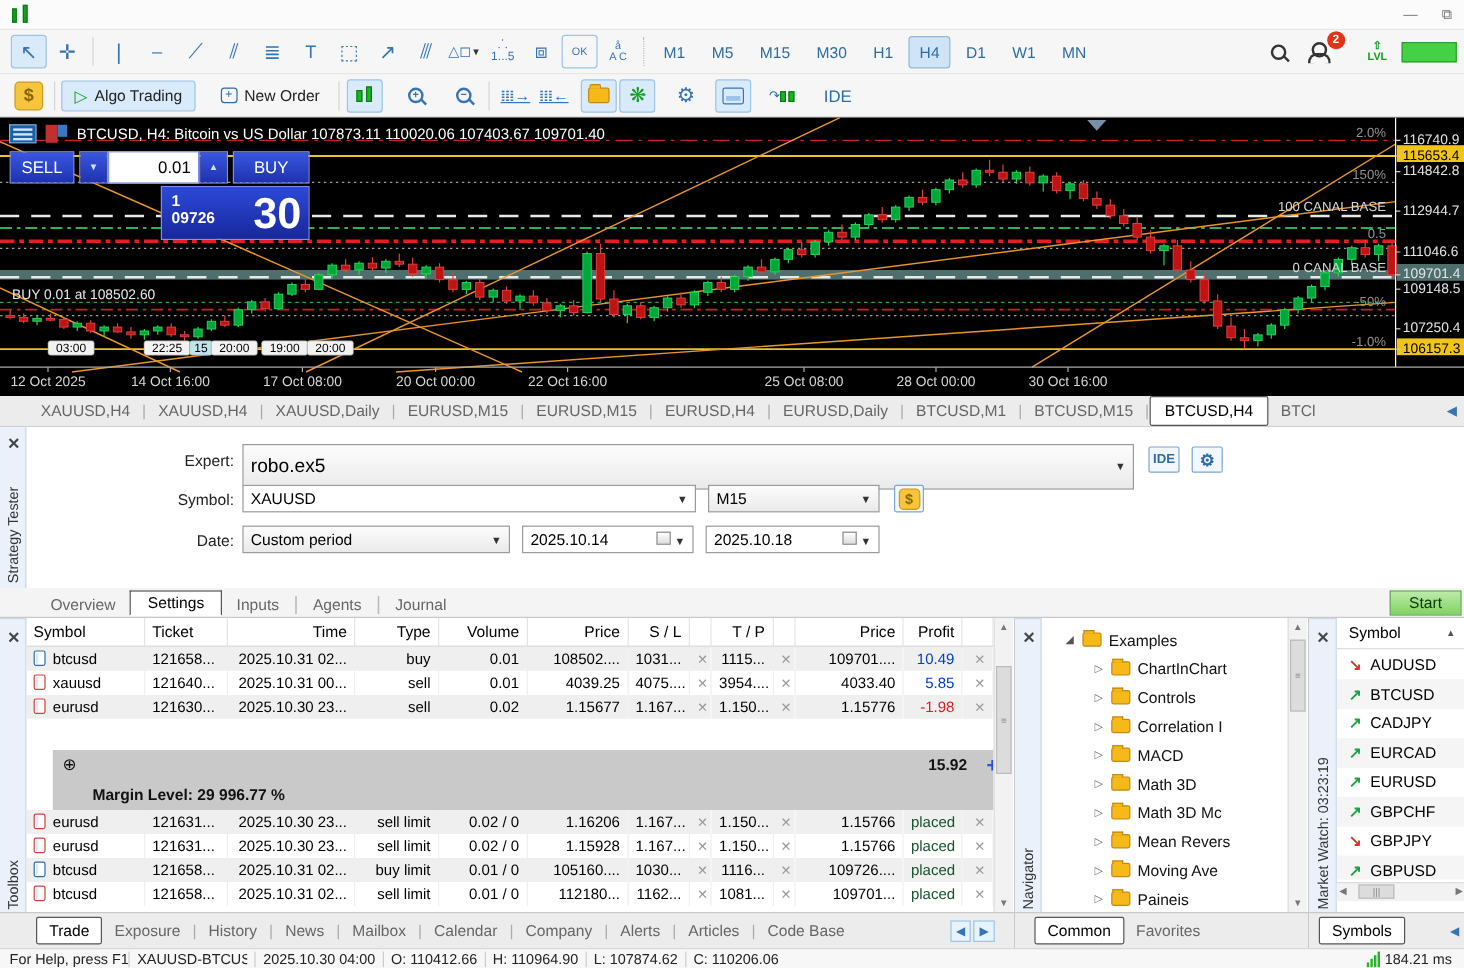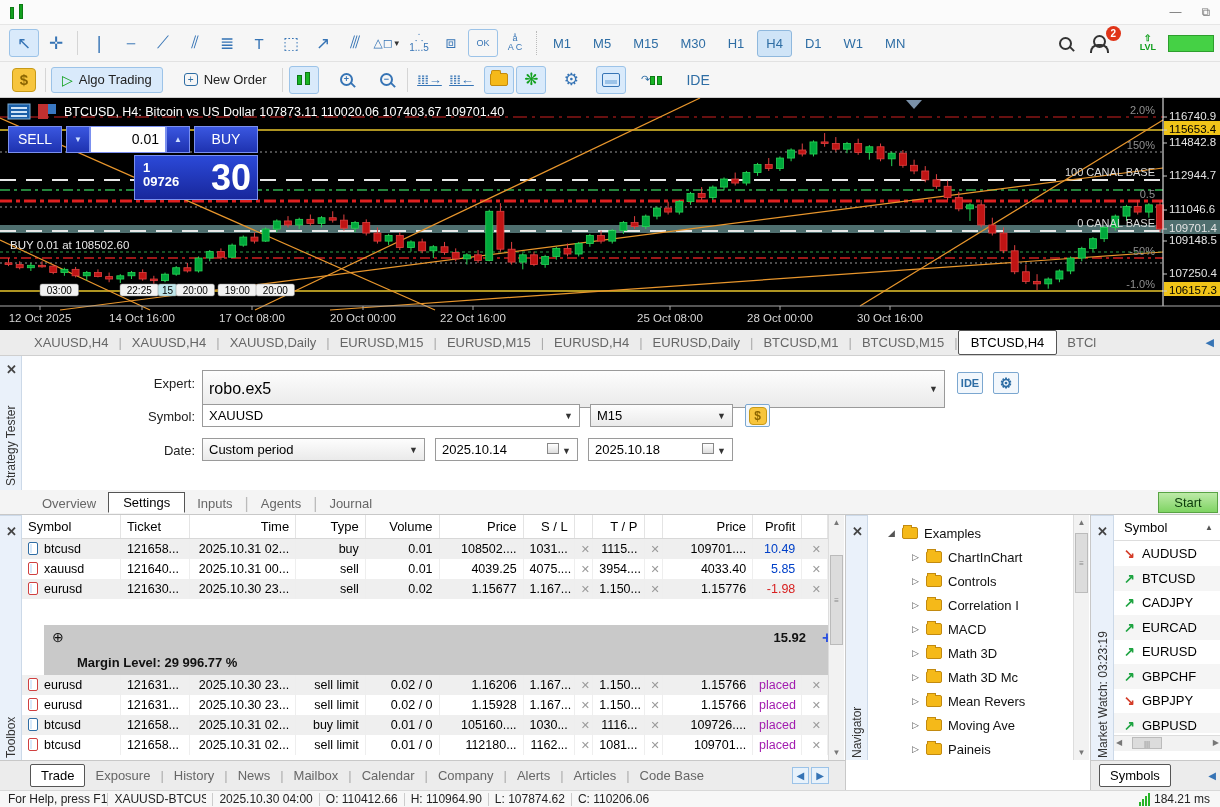--- a/index.html
+++ b/index.html
@@ -88,21 +88,21 @@
   #marketwatch { left:1090px; top:0; width:130px; height:275px; background:#fff; border-left:1px solid #c8c8c8; }
 
   table.grid { border-collapse:collapse; font-size:12.5px; color:#000; table-layout:fixed; width:806px; }
   table.grid th { font-weight:normal; font-size:13px; text-align:right; padding:4px 6px; border-right:1px solid #e4e4e4; border-bottom:1px solid #d8d8d8; white-space:nowrap; overflow:hidden; }
   table.grid td { padding:3px 6px; text-align:right; border-right:1px solid #eee; white-space:nowrap; overflow:hidden; }
   table.grid th.l, table.grid td.l { text-align:left; }
   tr.alt { background:#efefef; }
   .doc-ic { display:inline-block; width:10px; height:13px; border:1px solid #2e6da4; border-radius:2px; vertical-align:-2px; margin-right:6px; background:#fff; box-shadow:inset 0 0 0 1px #fff, inset 3px 0 0 0 #d9eafb; }
   .doc-ic.sell { border-color:#d04040; }
   .rowx { color:#9a9a9a; font-size:11px; }
-  .p-blue { color:#0040c8; } .p-red { color:#d82020; } .p-grey { color:#a21caf; }
+  .p-blue { color:#0040c8; } .p-red { color:#d82020; } .p-grey { color:#14532d; }
   #balance-row { position:absolute; left:22px; top:110px; width:806px; height:50px; background:#c9c9c9; font-size:13px; font-weight:bold; color:#111; }
   .vscroll { position:absolute; width:16px; background:#f2f2f2; border-left:1px solid #ddd; }
   .sthumb { position:absolute; left:1px; width:13px; background:#dcdcdc; border:1px solid #bbb; color:#888; font-size:8px; text-align:center; }
   .sarrow { position:absolute; left:0; width:15px; height:15px; color:#777; font-size:8px; text-align:center; line-height:15px; }
 
   .bottom-tabs { position:absolute; left:0; bottom:0; width:100%; height:30px; background:#ececec; border-top:1px solid #c8c8c8; display:flex; align-items:center; font-size:13px; color:#666; }
   .btab { padding:3px 10px; white-space:nowrap; }
   .btab.on { background:#fff; border:1px solid #555; color:#000; border-radius:2px; }
   .btab-sep { color:#aaa; }
   .nav-row { position:absolute; height:24px; display:flex; align-items:center; font-size:13px; color:#111; white-space:nowrap; overflow:hidden; }
@@ -888,20 +888,25 @@
             <span class="tree-exp">▷</span>
             <span class="mini-folder"></span>
             <span>Paineis</span>
           </div>
         </div>
       <div class="vscroll" style="left:227px;top:0;height:245px;width:16px">
         <div class="sarrow" style="top:0">▲</div>
         <div class="sthumb" style="top:18px;height:60px;line-height:60px">≡</div>
         <div class="sarrow" style="bottom:0">▼</div>
       </div>
+      <div class="bottom-tabs" id="navigator-tabs">
+          <span style="width: 16px;"></span>
+          <div class="btab on">Common</div>
+          <div class="btab">Favorites</div>
+        </div>
     </div>
 
     <div id="marketwatch" class="abs">
       <div class="vstrip abs" style="left:0;top:0;width:23px;height:245px;border-top:1px solid #ccd9e8">
         <div class="xclose abs" style="left:6px;top:8px">✕</div>
         <div class="vtext abs" style="left:5px;top:60px;height:182px">Market Watch: 03:23:19</div>
       </div>
       <div class="abs" style="left:23px;top:0;width:107px;height:26px;border-bottom:1px solid #ddd;display:flex;align-items:center;font-size:13px">
         <span style="margin-left:10px">Symbol</span>
           <span style="margin-left:auto;margin-right:8px;font-size:8px;color:#555">▲</span>

